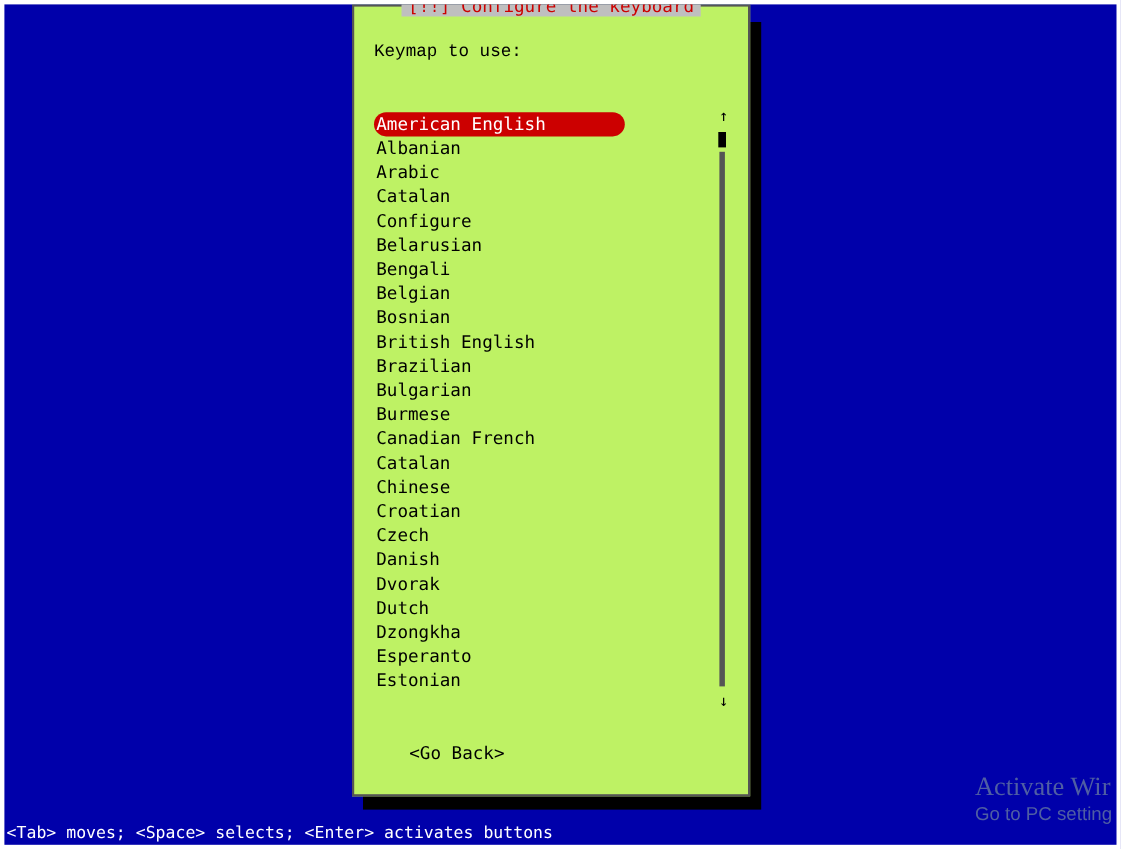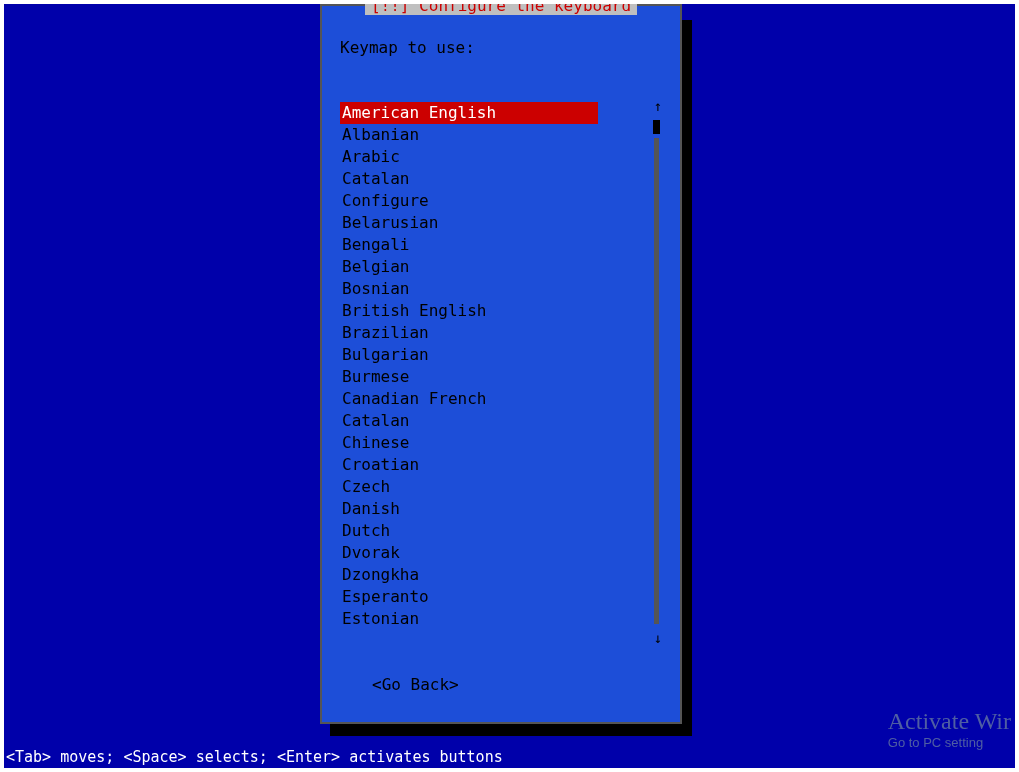--- a/index.html
+++ b/index.html
@@ -24,41 +24,42 @@
       width: 362px;
       height: 716px;
       background: #000;
     }
     .dialog {
       position: absolute;
       left: 316px;
       top: 0px;
       width: 362px;
       height: 720px;
-      background: #1d4ed8;
+      background: #bef264;
       border: 2px solid #555;
       padding: 0;
     }
     .dialog-title-row {
       display: flex;
       justify-content: center;
       align-items: center;
       position: relative;
       top: -10px;
       height: 18px;
     }
     .dialog-title {
       color: #CC0000;
       background: #BFBFBF;
       padding: 0 6px;
       white-space: pre;
     }
     .prompt-label {
       color: #000;
       margin: 14px 0 0 18px;
+      font-family: Liberation Mono, monospace;
     }
     .list-area {
       position: absolute;
       top: 96px;
       left: 18px;
       right: 18px;
       bottom: 80px;
     }
     .list-items {
       position: absolute;
@@ -71,21 +72,22 @@
       height: 22px;
       line-height: 22px;
       color: #000;
       padding-left: 2px;
       white-space: pre;
       cursor: pointer;
     }
     .list-item.selected {
       background: #CC0000;
       color: #fff;
-      width: 258px;
+      width: 228px;
+      border-radius: 11px;
     }
     .scroll-track {
       position: absolute;
       right: 0;
       top: 0;
       width: 10px;
       bottom: 0;
     }
     .scroll-up {
       position: absolute;
@@ -140,21 +142,21 @@
       color: #4f5ea3;
       text-align: left;
       font-family: "Segoe UI", sans-serif;
     }
     .watermark .wm-title {
       font-size: 24px;
       line-height: 28px;
       font-family: Liberation Serif, serif;
     }
     .watermark .wm-sub {
-      font-size: 13px;
+      font-size: 17px;
     }
   </style>
 </head>
 <body>
 
 <div class="dialog-shadow"></div>
 
 <div class="dialog">
   <div class="dialog-title-row">
     <span class="dialog-title">[!!] Configure the keyboard</span>
@@ -175,22 +177,22 @@
         <div class="list-item">British English</div>
         <div class="list-item">Brazilian</div>
         <div class="list-item">Bulgarian</div>
         <div class="list-item">Burmese</div>
         <div class="list-item">Canadian French</div>
         <div class="list-item">Catalan</div>
         <div class="list-item">Chinese</div>
         <div class="list-item">Croatian</div>
         <div class="list-item">Czech</div>
         <div class="list-item">Danish</div>
+        <div class="list-item">Dvorak</div>
         <div class="list-item">Dutch</div>
-        <div class="list-item">Dvorak</div>
         <div class="list-item">Dzongkha</div>
         <div class="list-item">Esperanto</div>
         <div class="list-item">Estonian</div>
       </div>
     <div class="scroll-track">
       <span class="scroll-up">↑</span>
       <div class="scroll-thumb-top"></div>
       <div class="scroll-bar"></div>
       <span class="scroll-down">↓</span>
     </div>

